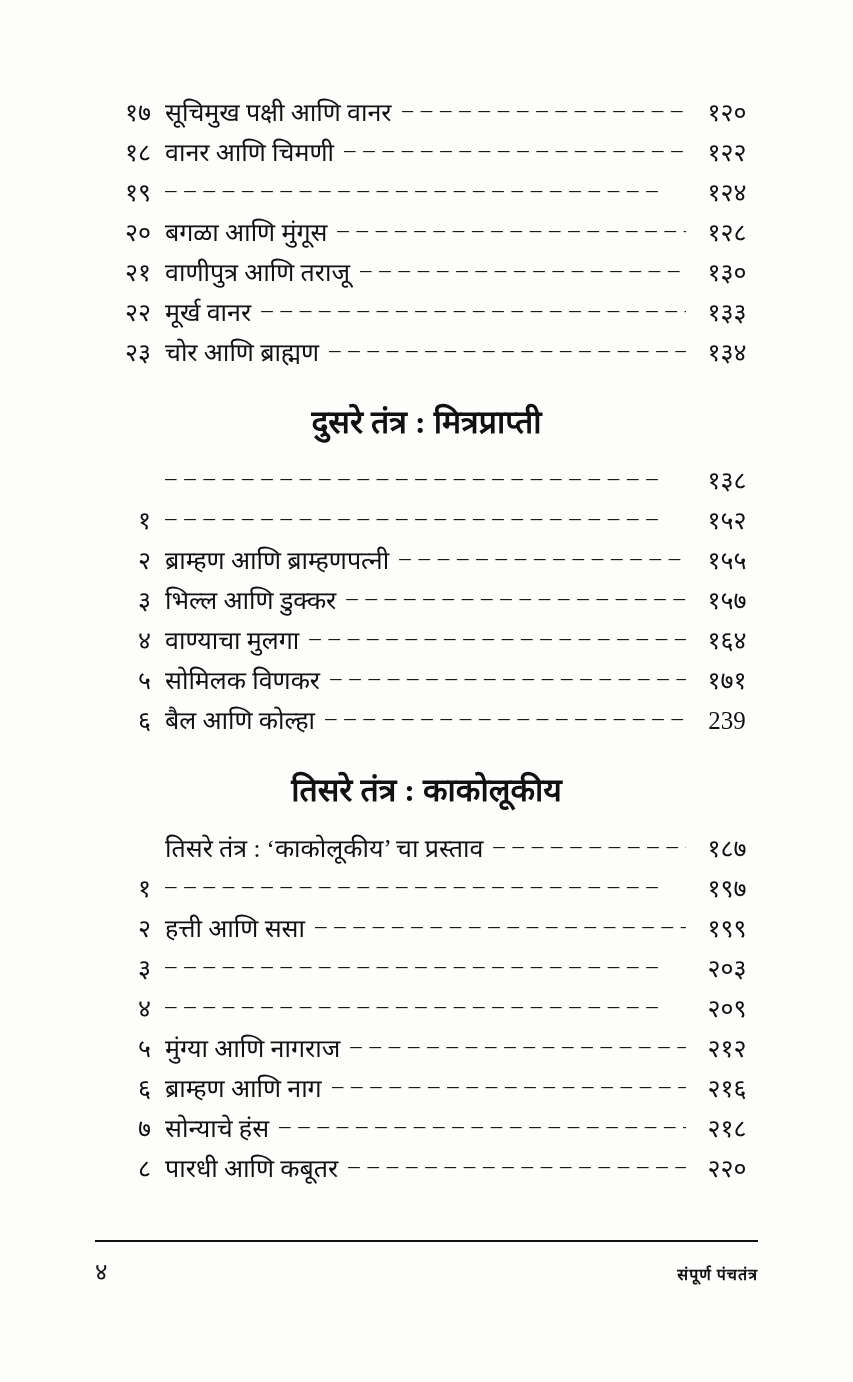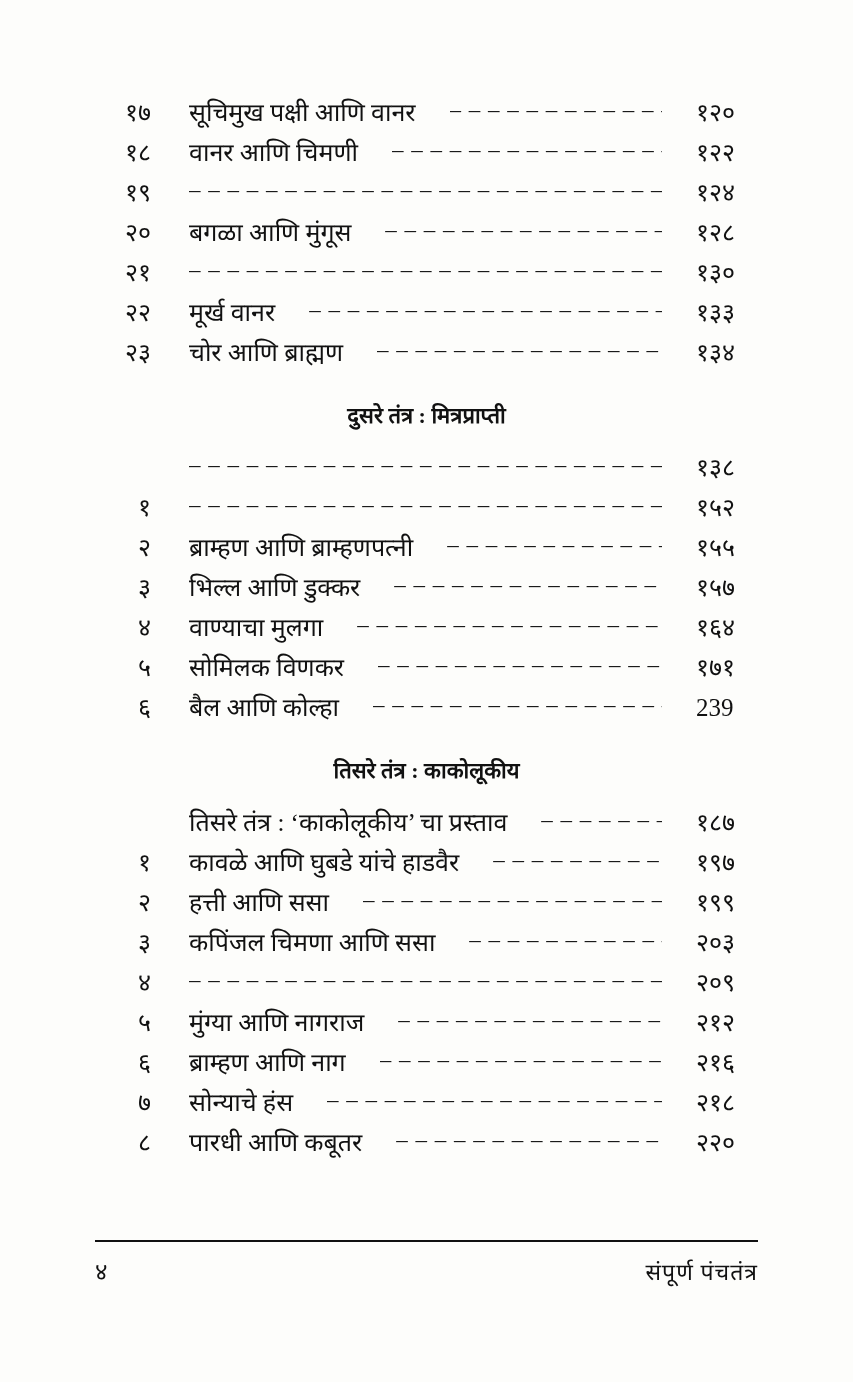--- a/index.html
+++ b/index.html
@@ -27,21 +27,20 @@
     padding: 0;
     list-style: none;
   }
   .toc-row {
     display: flex;
     align-items: baseline;
     font-size: 25px;
     line-height: 1.0;
     margin-bottom: 15px;
     white-space: nowrap;
-    gap: 24px;
   }
   .toc-num {
     width: 56px;
     flex: 0 0 56px;
     text-align: right;
     padding-right: 14px;
     font-size: 25px;
   }
   .toc-title {
     flex: 0 0 auto;
@@ -52,26 +51,26 @@
     flex: 1 1 auto;
     overflow: hidden;
     font-size: 23px;
     letter-spacing: 1px;
     color: #1a1a1a;
     transform: translateY(-4px);
   }
   .toc-page {
     flex: 0 0 auto;
     padding-left: 10px;
-    text-align: left;
+    text-align: center;
     min-width: 62px;
   }
   .section-head {
     text-align: center;
-    font-size: 22px;
+    font-size: 32px;
     font-weight: bold;
     margin: 34px 0 26px 0;
   }
   .toc-row.intro .toc-num {
     width: 56px;
     flex: 0 0 56px;
   }
   .footer {
     position: absolute;
     left: 95px;
@@ -83,22 +82,22 @@
     width: 100%;
     margin-bottom: 12px;
   }
   .footer-inner {
     display: flex;
     justify-content: space-between;
     align-items: baseline;
     font-size: 24px;
   }
   .footer-book {
-    font-weight: normal;
-    font-size: 23px;
+    font-weight: bold;
+    font-size: 16px;
     letter-spacing: 1px;
   }
 </style>
 </head>
 <body>
 
 <div class="page">
 
   <ul class="toc-list">
     <li class="toc-row">
@@ -119,20 +118,21 @@
       <span class="toc-page">१२४</span>
     </li>
     <li class="toc-row">
       <span class="toc-num">२०</span>
       <span class="toc-title">बगळा आणि मुंगूस</span>
       <span class="toc-lead">– – – – – – – – – – – – – – – – – – – – – – – – – –</span>
       <span class="toc-page">१२८</span>
     </li>
     <li class="toc-row">
       <span class="toc-num">२१</span>
+      <span class="toc-title">वाणीपुत्र आणि तराजू</span>
       <span class="toc-lead">– – – – – – – – – – – – – – – – – – – – – – – – – –</span>
       <span class="toc-page">१३०</span>
     </li>
     <li class="toc-row">
       <span class="toc-num">२२</span>
       <span class="toc-title">मूर्ख वानर</span>
       <span class="toc-lead">– – – – – – – – – – – – – – – – – – – – – – – – – –</span>
       <span class="toc-page">१३३</span>
     </li>
     <li class="toc-row">
@@ -192,33 +192,31 @@
 
   <ul class="toc-list">
     <li class="toc-row intro">
       <span class="toc-num"></span>
       <span class="toc-title">तिसरे तंत्र : ‘काकोलूकीय’ चा प्रस्ताव</span>
       <span class="toc-lead">– – – – – – – – – – – – – – – – – – – – – – – – – –</span>
       <span class="toc-page">१८७</span>
     </li>
     <li class="toc-row">
       <span class="toc-num">१</span>
-      <span class="toc-title">कावळे आणि घुबडे यांचे हाडवैर</span>
       <span class="toc-lead">– – – – – – – – – – – – – – – – – – – – – – – – – –</span>
       <span class="toc-page">१९७</span>
     </li>
     <li class="toc-row">
       <span class="toc-num">२</span>
       <span class="toc-title">हत्ती आणि ससा</span>
       <span class="toc-lead">– – – – – – – – – – – – – – – – – – – – – – – – – –</span>
       <span class="toc-page">१९९</span>
     </li>
     <li class="toc-row">
       <span class="toc-num">३</span>
-      <span class="toc-title">कपिंजल चिमणा आणि ससा</span>
       <span class="toc-lead">– – – – – – – – – – – – – – – – – – – – – – – – – –</span>
       <span class="toc-page">२०३</span>
     </li>
     <li class="toc-row">
       <span class="toc-num">४</span>
       <span class="toc-lead">– – – – – – – – – – – – – – – – – – – – – – – – – –</span>
       <span class="toc-page">२०९</span>
     </li>
     <li class="toc-row">
       <span class="toc-num">५</span>

